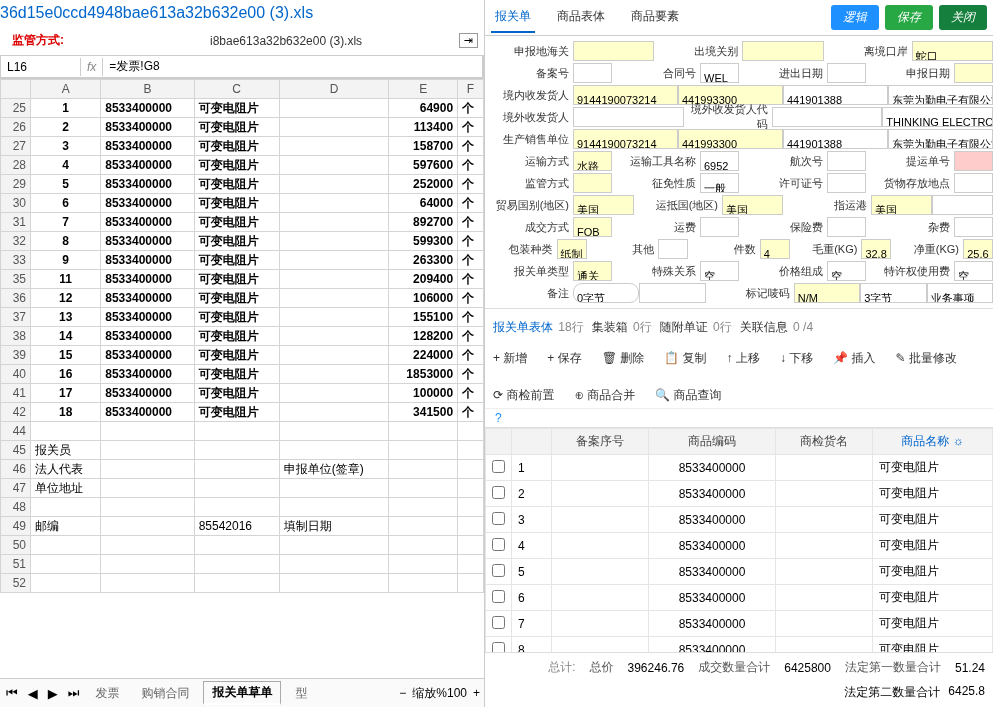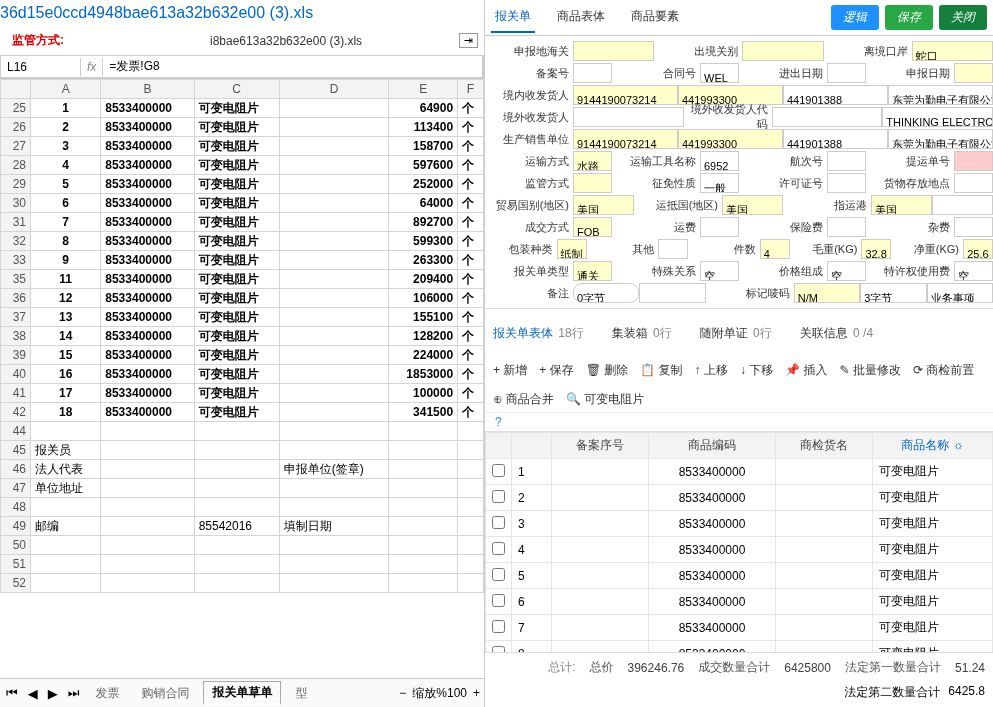--- a/index.html
+++ b/index.html
@@ -43,39 +43,39 @@
 .btn-green { background: #28a745; }
 .btn-red { background: #15803d; }
 
 .form-grid { padding: 4px 0; font-size: 11px; overflow: auto; }
 .form-grid .row { display: flex; align-items: center; height: 22px; }
 .form-grid .lbl { width: 88px; text-align: right; padding-right: 4px; color: #333; }
 .form-grid .val { border: 1px solid #ccc; height: 20px; line-height: 18px; padding: 5px 3px; overflow: hidden; text-overflow: clip; white-space: nowrap; }
 .form-grid .yel { background: #ffffcc; }
 .form-grid .pnk { background: #ffcccc; }
 
-.mid-header { display: flex; gap: 28px; padding: 16px 8px; color: #333; border-top: 1px solid #ddd; }
+.mid-header { display: flex; gap: 8px; padding: 10px 8px; color: #333; border-top: 1px solid #ddd; }
 .mid-header .sec { white-space: nowrap; }
 .mid-header .cnt { color: #888; margin-left: 2px; }
 .mid-header .sec.active { color: #0066cc; }
 
-.toolbar { display: flex; flex-wrap: wrap; gap: 12px; padding: 4px 8px; border-bottom: 1px solid #eee; align-items: flex-end; }
+.toolbar { display: flex; flex-wrap: wrap; gap: 20px; padding: 4px 8px; border-bottom: 1px solid #eee; align-items: flex-end; }
 .toolbar .tbtn { color: #333; cursor: pointer; white-space: nowrap; }
 .helpq { color: #1e90ff; padding: 2px 10px; }
 
 .grid2 { flex: 1; overflow: auto; border-top: 1px solid #ddd; }
 table.g2 { border-collapse: collapse; width: 100%; font-size: 12px; }
 table.g2 th, table.g2 td { border: 1px solid #e5e5e5; padding: 4px 6px; text-align: center; height: 22px; }
 table.g2 th { background: #f3f3f3; color: #444; font-weight: normal; }
 table.g2 th.blue { color: #0066cc; }
 table.g2 td.l { text-align: left; }
 
 .totals { display: flex; gap: 14px; padding: 6px 8px; align-items: center; border-top: 1px solid #ddd; font-size: 12px; justify-content: flex-end; }
 .totals .tl { color: #555; }
-.totals .tv { color: #404040; }
+.totals .tv { color: #000000; }
 .totals .first { color: #888; }
 .totals-row2 { display: flex; justify-content: flex-end; gap: 8px; padding: 2px 8px 6px; font-size: 12px; }
 </style>
 </head>
 <body>
 
 <div class="top-split">
 
   <div class="left-pane">
     <div class="file-tab">36d15e0ccd4948bae613a32b632e00 (3).xls</div>
@@ -492,21 +492,21 @@
         <span class="tbtn">+ 新增</span>
         <span class="tbtn">+ 保存</span>
         <span class="tbtn">🗑 删除</span>
         <span class="tbtn">📋 复制</span>
         <span class="tbtn">↑ 上移</span>
         <span class="tbtn">↓ 下移</span>
         <span class="tbtn">📌 插入</span>
         <span class="tbtn">✎ 批量修改</span>
         <span class="tbtn">⟳ 商检前置</span>
         <span class="tbtn">⊕ 商品合并</span>
-        <span class="tbtn">🔍 可变电阻片</span>
+        <span class="tbtn">🔍 商品查询</span>
       </div>
     <div class="helpq">?</div>
 
     <div class="grid2">
       <table class="g2">
         <thead>
             <tr id="g2-head">
               <th style="width: 24px;"></th>
               <th style="width: 40px;"></th>
               <th>备案序号</th>

